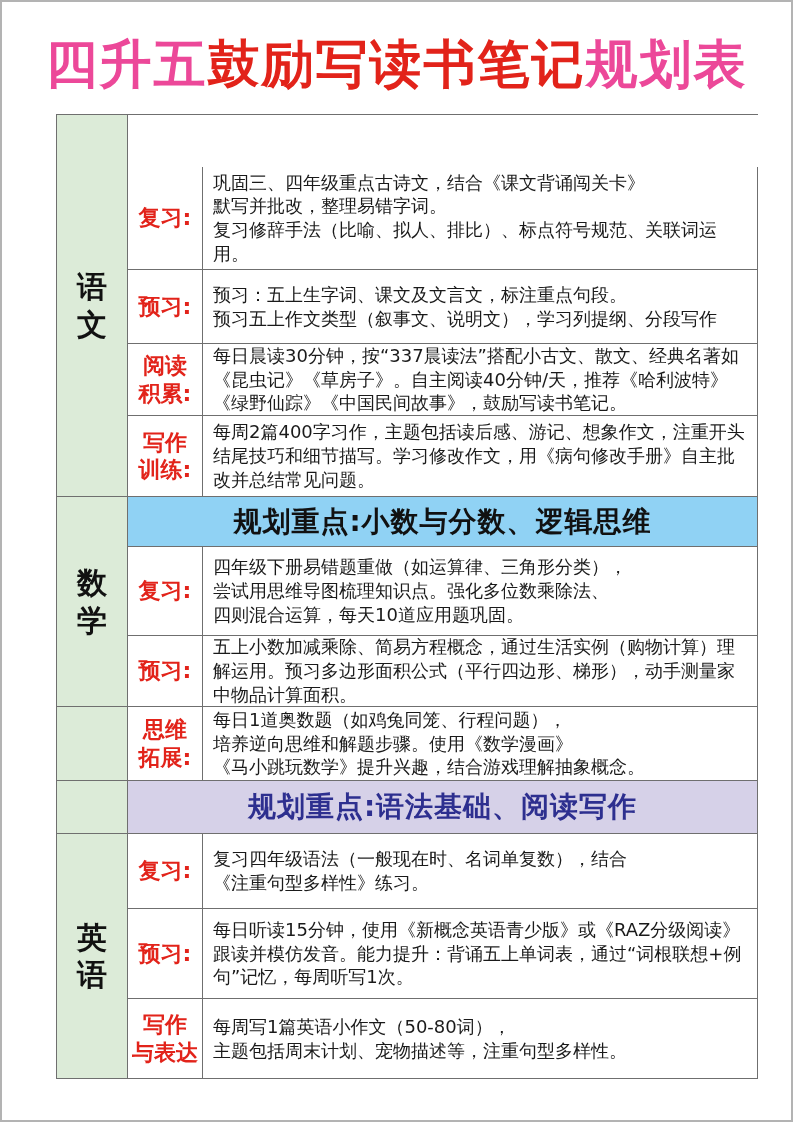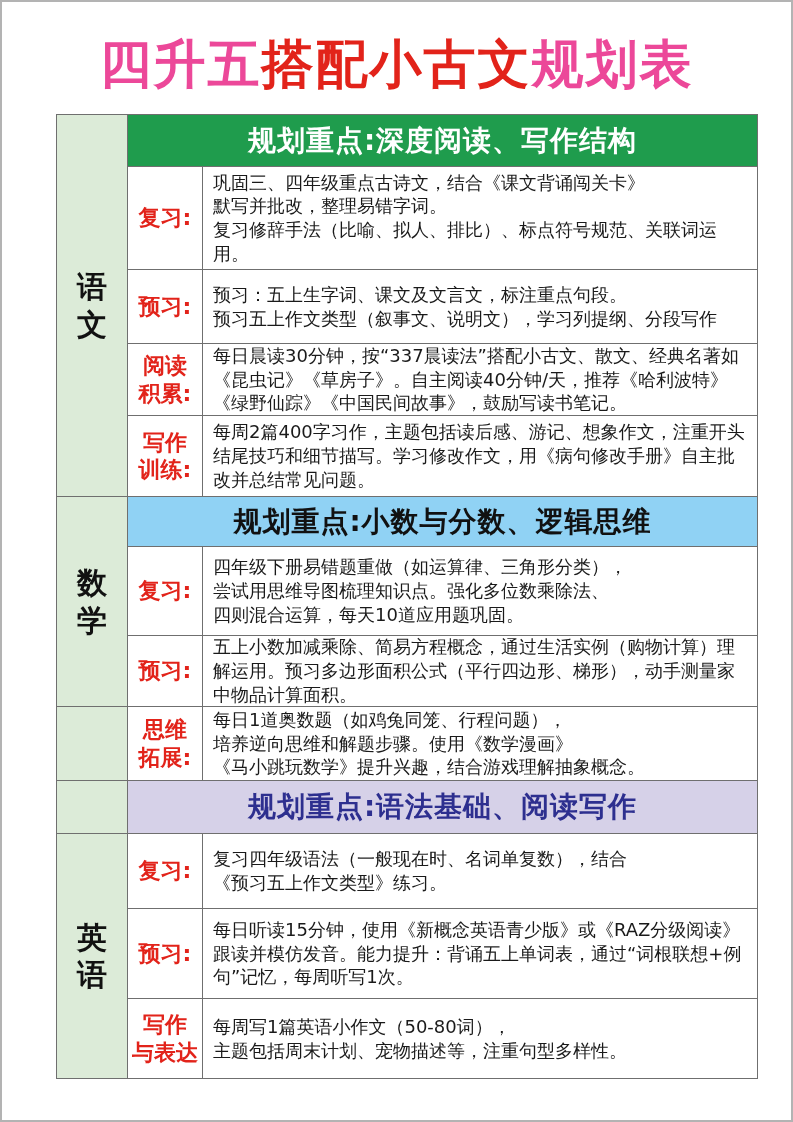--- a/index.html
+++ b/index.html
@@ -92,34 +92,33 @@
     white-space: pre-line;
     justify-content: flex-start;
     text-align: left;
   }
 </style>
 </head>
 <body>
 
 <div class="page">
 
-  <h1 class="title"><span class="t-black">四升五</span><span class="t-red">搭配小古文</span><span class="t-black">规划表</span></h1>
+  <h1 class="title"><span class="t-black">四升五</span><span class="t-red">鼓励写读书笔记</span><span class="t-black">规划表</span></h1>
 
   <div class="grid">
 
     <div class="cell subject" style="grid-row: 1 / span 5;">语
 文</div>
     <div class="cell subject" style="grid-row: 6 / span 3;">数
 学</div>
     <div class="cell subject" style="grid-row: 9;"></div>
     <div class="cell subject" style="grid-row: 10;"></div>
     <div class="cell subject" style="grid-row: 11 / span 3;">英
 语</div>
 
-    <div class="cell header green" style="grid-row: 1;">规划重点:深度阅读、写作结构</div>
 
     <div class="cell rlabel" style="grid-row: 2;">复习:</div>
     <div class="cell content" style="grid-row: 2;">巩固三、四年级重点古诗文，结合《课文背诵闯关卡》
 默写并批改，整理易错字词。
 复习修辞手法（比喻、拟人、排比）、标点符号规范、关联词运用。</div>
 
     <div class="cell rlabel" style="grid-row: 3;">预习:</div>
     <div class="cell rlabel" style="grid-row: 4;">阅读
 积累:</div>
 
@@ -144,21 +143,21 @@
 
     <div class="cell content" style="grid-row: 8;">五上小数加减乘除、简易方程概念，通过生活实例（购物计算）理解运用。预习多边形面积公式（平行四边形、梯形），动手测量家中物品计算面积。</div>
     <div class="cell content" style="grid-row: 9;">每日1道奥数题（如鸡兔同笼、行程问题），
 培养逆向思维和解题步骤。使用《数学漫画》
 《马小跳玩数学》提升兴趣，结合游戏理解抽象概念。</div>
 
     <div class="cell header purple" style="grid-row: 10;">规划重点:语法基础、阅读写作</div>
 
     <div class="cell rlabel" style="grid-row: 11;">复习:</div>
     <div class="cell content" style="grid-row: 11;">复习四年级语法（一般现在时、名词单复数），结合
-《预习五上作文类型》练习。</div>
+《注重句型多样性》练习。</div>
 
     <div class="cell rlabel" style="grid-row: 12;">预习:</div>
     <div class="cell content" style="grid-row: 12;">每日听读15分钟，使用《新概念英语青少版》或《RAZ分级阅读》跟读并模仿发音。能力提升：背诵五上单词表，通过“词根联想+例句”记忆，每周听写1次。</div>
 
     <div class="cell rlabel" style="grid-row: 13;">写作
 与表达</div>
     <div class="cell content" style="grid-row: 13;">每周写1篇英语小作文（50-80词），
 主题包括周末计划、宠物描述等，注重句型多样性。</div>
 
   </div>

